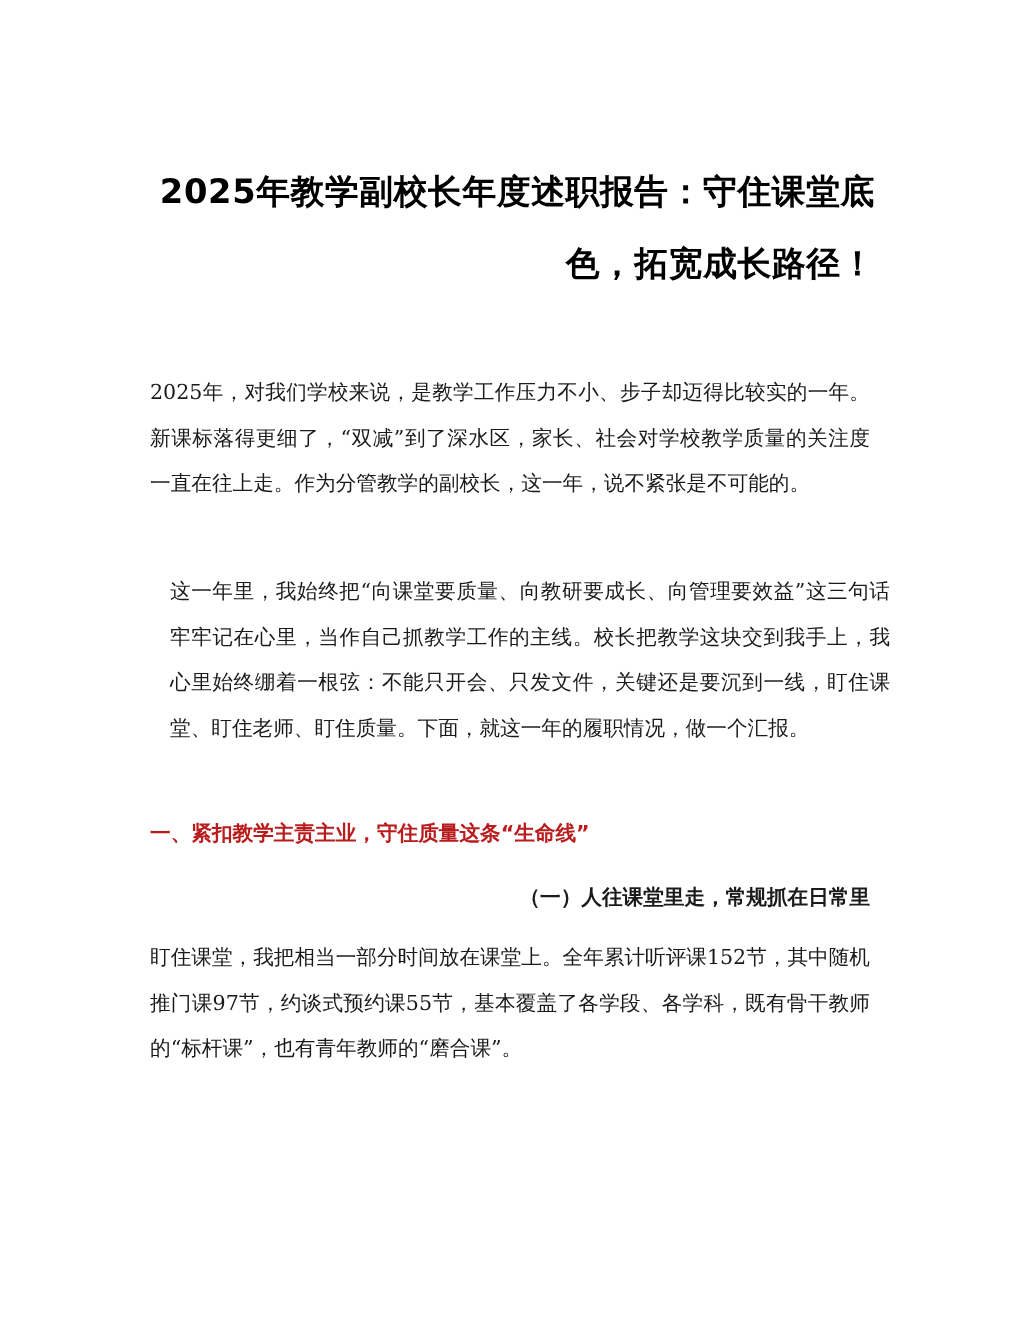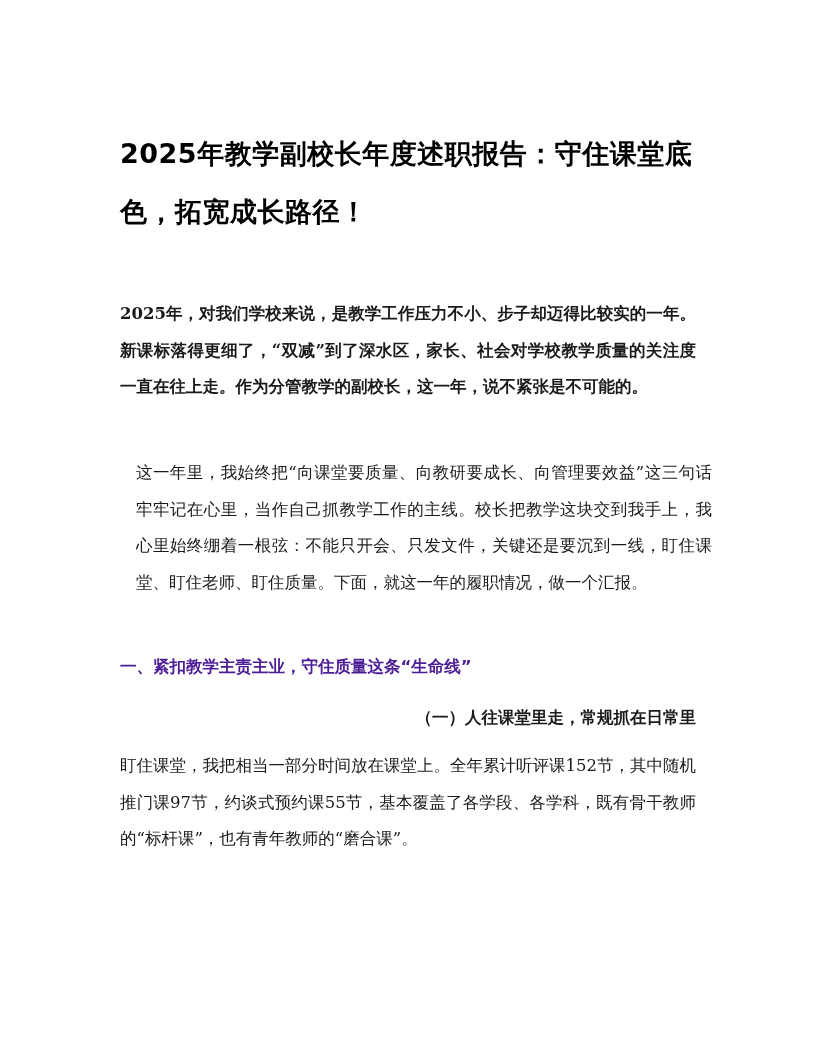--- a/index.html
+++ b/index.html
@@ -26,53 +26,54 @@
     left: 0;
     top: 125px;
     width: 580px;
     font-family: "DejaVu Sans", "Liberation Sans", sans-serif;
     font-weight: bold;
     font-size: 27px;
     line-height: 58px;
     letter-spacing: 0.5px;
     color: #000000;
     margin: 0;
+    text-align: right;
   }
   .body-text {
     position: absolute;
     left: 0;
     width: 576px;
     font-size: 16.5px;
     line-height: 36.5px;
     color: #1a1a1a;
     margin: 0;
     text-align: justify;
   }
   .heading {
     position: absolute;
     left: 0;
     width: 576px;
     font-family: "DejaVu Sans", "Liberation Sans", sans-serif;
     font-weight: bold;
     font-size: 16.5px;
     line-height: 36px;
-    color: #4c1d95;
+    color: #b91c1c;
     margin: 0;
   }
   .subheading {
     position: absolute;
     left: 0;
     width: 576px;
     font-size: 16.5px;
     line-height: 36px;
     color: #1a1a1a;
     margin: 0;
     text-align: right;
   }
-  #p1 { top: 296px; font-weight: bold; }
+  #p1 { top: 296px; }
   #p2 { top: 455px; margin-left: 16px; }
   #h1 { top: 649px; }
   #h2 { top: 700px; }
   #p3 { top: 748px; }
 </style>
 </head>
 <body>
 
 <div class="page">
   <h1 class="title">2025年教学副校长年度述职报告：守住课堂底色，拓宽成长路径！</h1>

